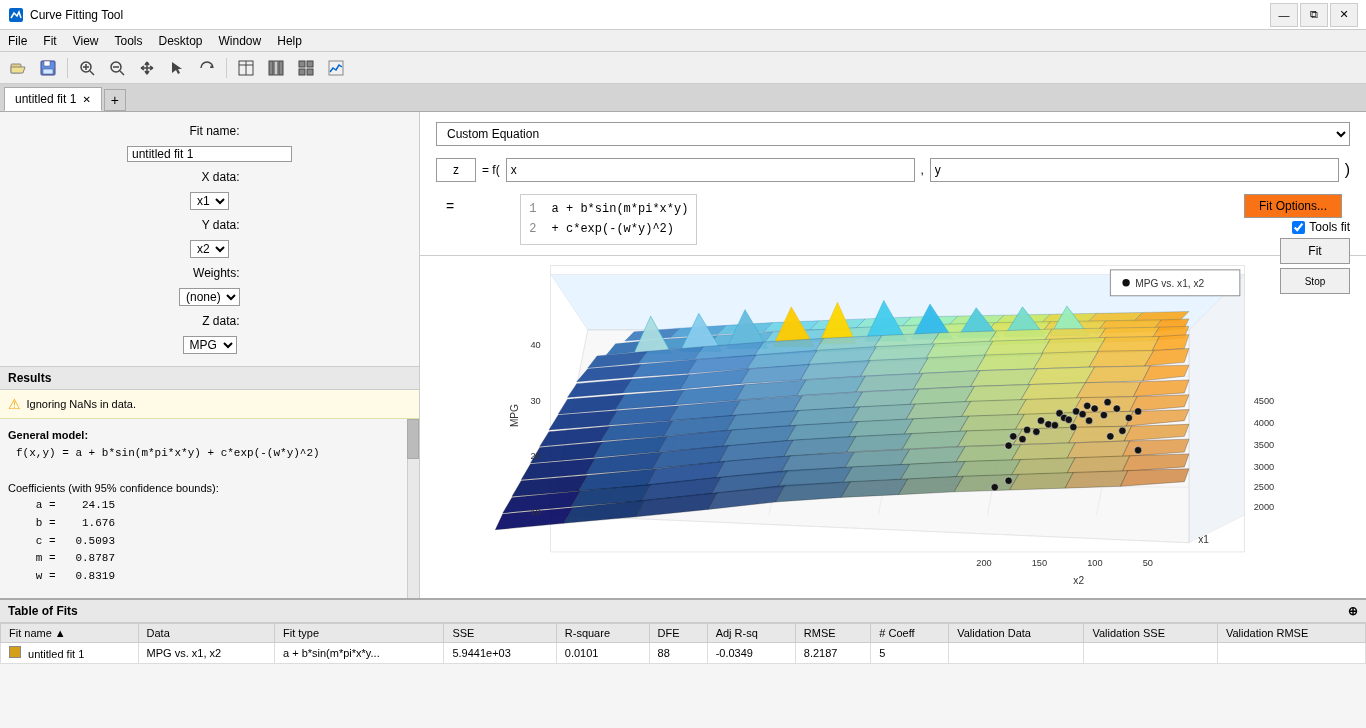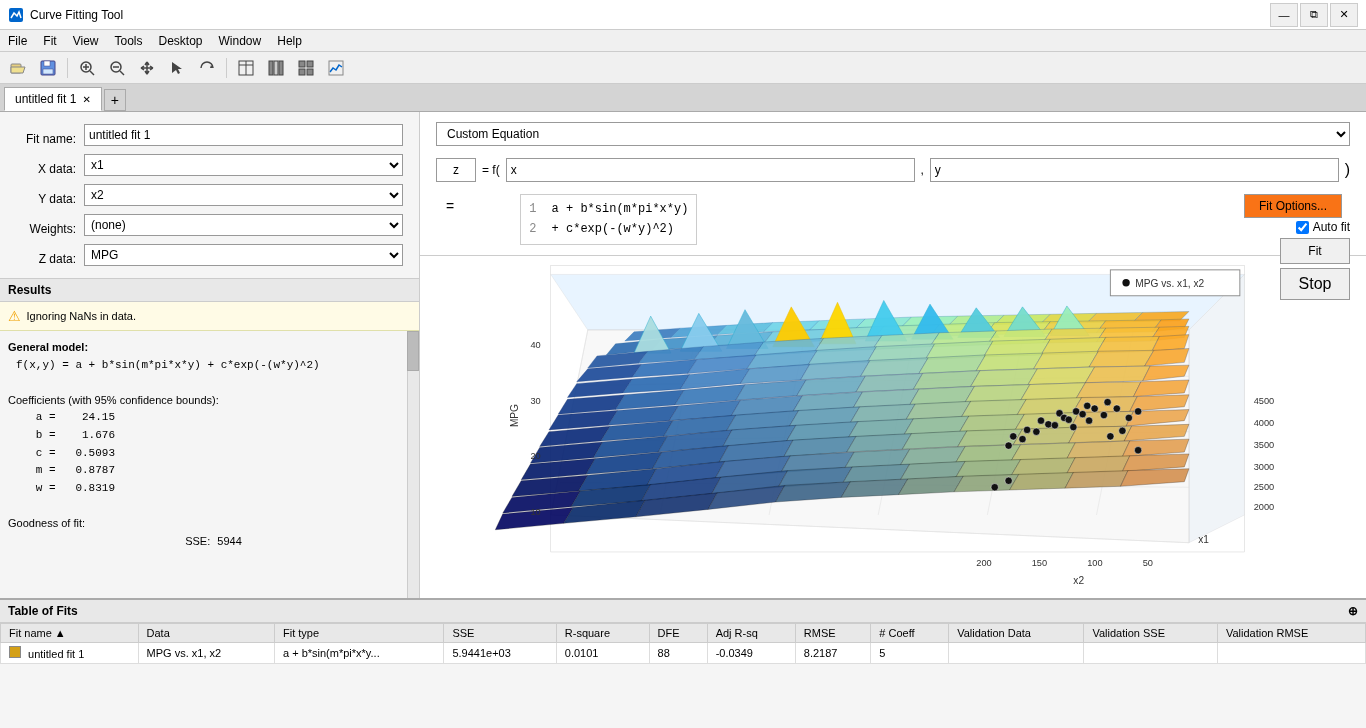--- a/index.html
+++ b/index.html
@@ -82,22 +82,23 @@
     }
 
     .fit-form {
       padding: 12px 16px;
       display: flex;
       flex-direction: column;
       gap: 8px;
     }
     .form-row {
       display: flex;
-      align-items: flex-end;
+      align-items: center;
       gap: 8px;
+      flex-direction: column;
     }
     .form-label {
       width: 60px;
       text-align: right;
       font-size: 12px;
     }
     .form-input {
       flex: 1;
       height: 22px;
       border: 1px solid #999;
@@ -230,25 +231,25 @@
       display: flex; align-items: center; gap: 4px;
     }
     .fit-btn {
       width: 70px; height: 26px;
       border: 1px solid #999;
       background: #f0f0f0;
       cursor: pointer;
       font-size: 12px;
     }
     .stop-btn {
-      width: 70px; height: 32px;
+      width: 70px; height: 26px;
       border: 1px solid #999;
       background: #f0f0f0;
       cursor: pointer;
-      font-size: 16px;
+      font-size: 10px;
     }
 
     
     .plot-area {
       flex: 1;
       position: relative;
       overflow: hidden;
       background: #fff;
     }
     .plot-canvas {
@@ -787,21 +788,21 @@
         <rect x="665" y="15" width="140" height="28" fill="#fff" stroke="#888" stroke-width="1"></rect>
         <circle cx="682" cy="29" r="4" fill="#111"></circle>
         <text x="692" y="33" font-size="11" font-family="Arial" fill="#333">MPG vs. x1, x2</text>
       </svg>
     </div>
   </div>
 
   <div class="fit-controls">
     <div class="auto-fit-row">
       <input type="checkbox" checked="" style="">
-      <label>Auto fit</label>
+      <label>Tools fit</label>
     </div>
     <button class="fit-btn">Fit</button>
     <button class="stop-btn">Stop</button>
   </div>
 </div>
 
 <div class="bottom-panel">
   <div class="bottom-header">
     <span>Table of Fits</span>
     <span class="collapse-btn">⊕</span>

